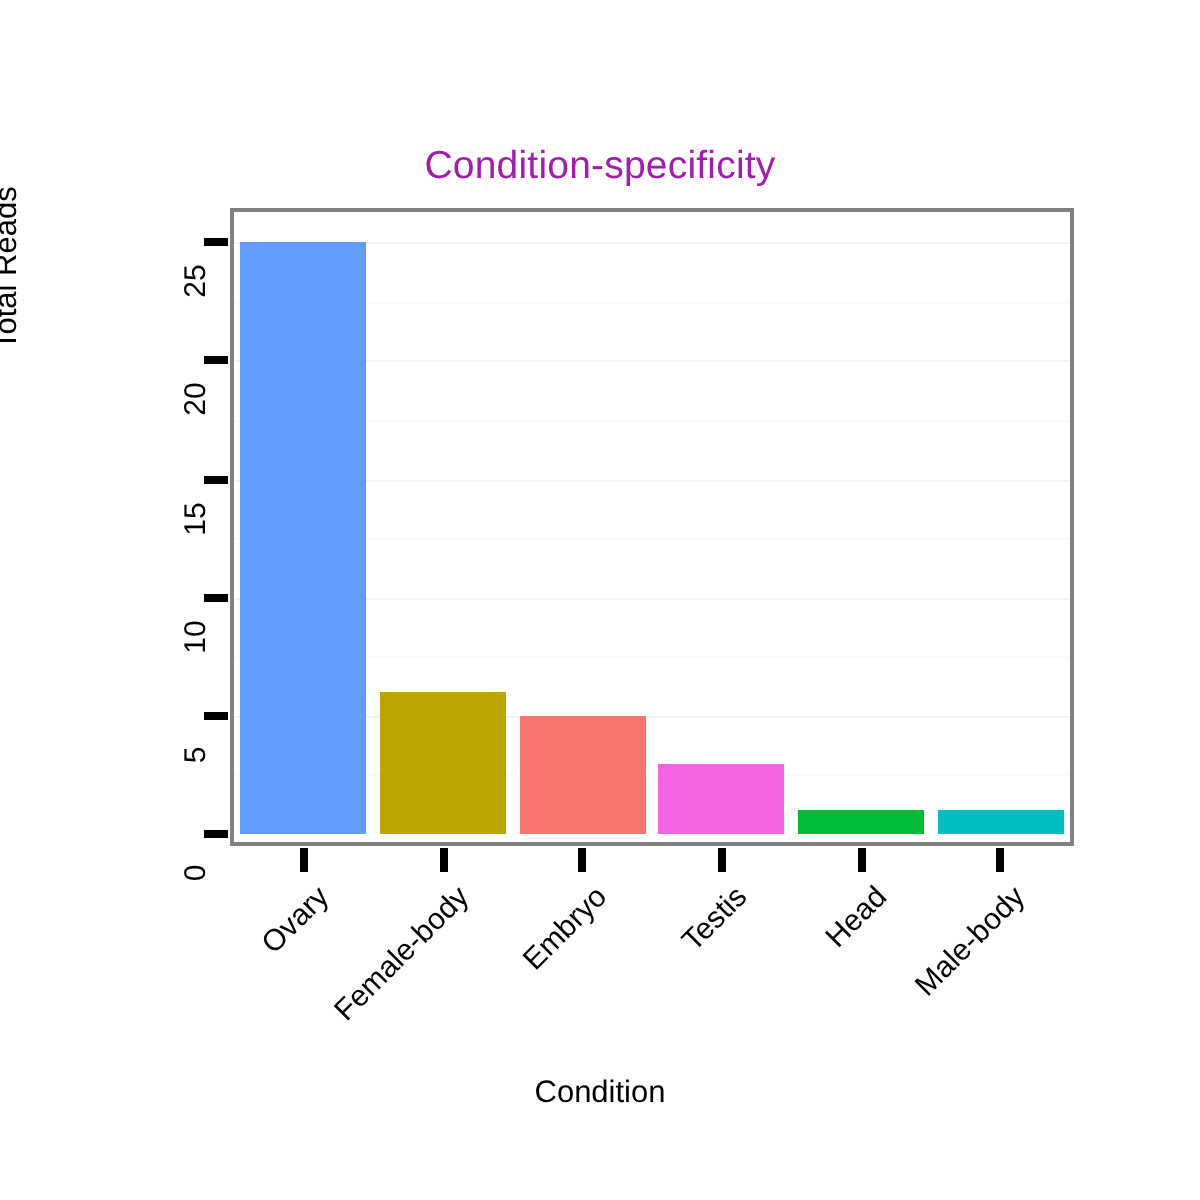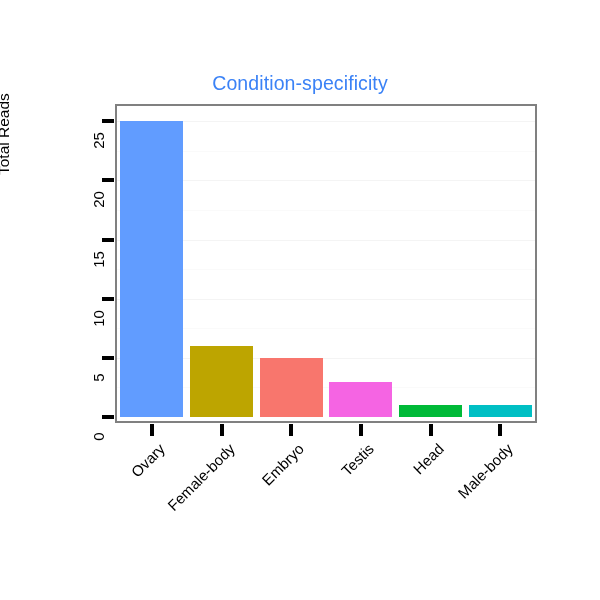--- a/index.html
+++ b/index.html
@@ -21,21 +21,21 @@
   }
 
   
   #chart-title {
     position: absolute;
     left: 0;
     top: 72px;
     width: 600px;
     text-align: center;
     font-size: 19.5px;
-    color: #3b82f6;
+    color: #a21caf;
     letter-spacing: 0.1px;
   }
 
   
   #panel {
     position: absolute;
     left: 115px;
     top: 104px;
     width: 422px;
     height: 319px;
@@ -189,14 +189,15 @@
           <div class="bar" title="Ovary: 25" style="left: 3.48333px; width: 62.7px; height: 295.627px; bottom: 4px; background: rgb(97, 156, 255);"></div>
           <div class="bar" title="Female-body: 6" style="left: 73.15px; width: 62.7px; height: 70.9506px; bottom: 4px; background: rgb(189, 165, 0);"></div>
           <div class="bar" title="Embryo: 5" style="left: 142.817px; width: 62.7px; height: 59.1255px; bottom: 4px; background: rgb(248, 118, 109);"></div>
           <div class="bar" title="Testis: 3" style="left: 212.483px; width: 62.7px; height: 35.4753px; bottom: 4px; background: rgb(245, 100, 227);"></div>
           <div class="bar" title="Head: 1" style="left: 282.15px; width: 62.7px; height: 11.8251px; bottom: 4px; background: rgb(0, 186, 56);"></div>
           <div class="bar" title="Male-body: 1" style="left: 351.817px; width: 62.7px; height: 11.8251px; bottom: 4px; background: rgb(0, 191, 196);"></div>
         </div>
     </div>
   </div>
 
+  <div id="x-axis-title">Condition</div>
 
 </div>
 
 </body></html>

